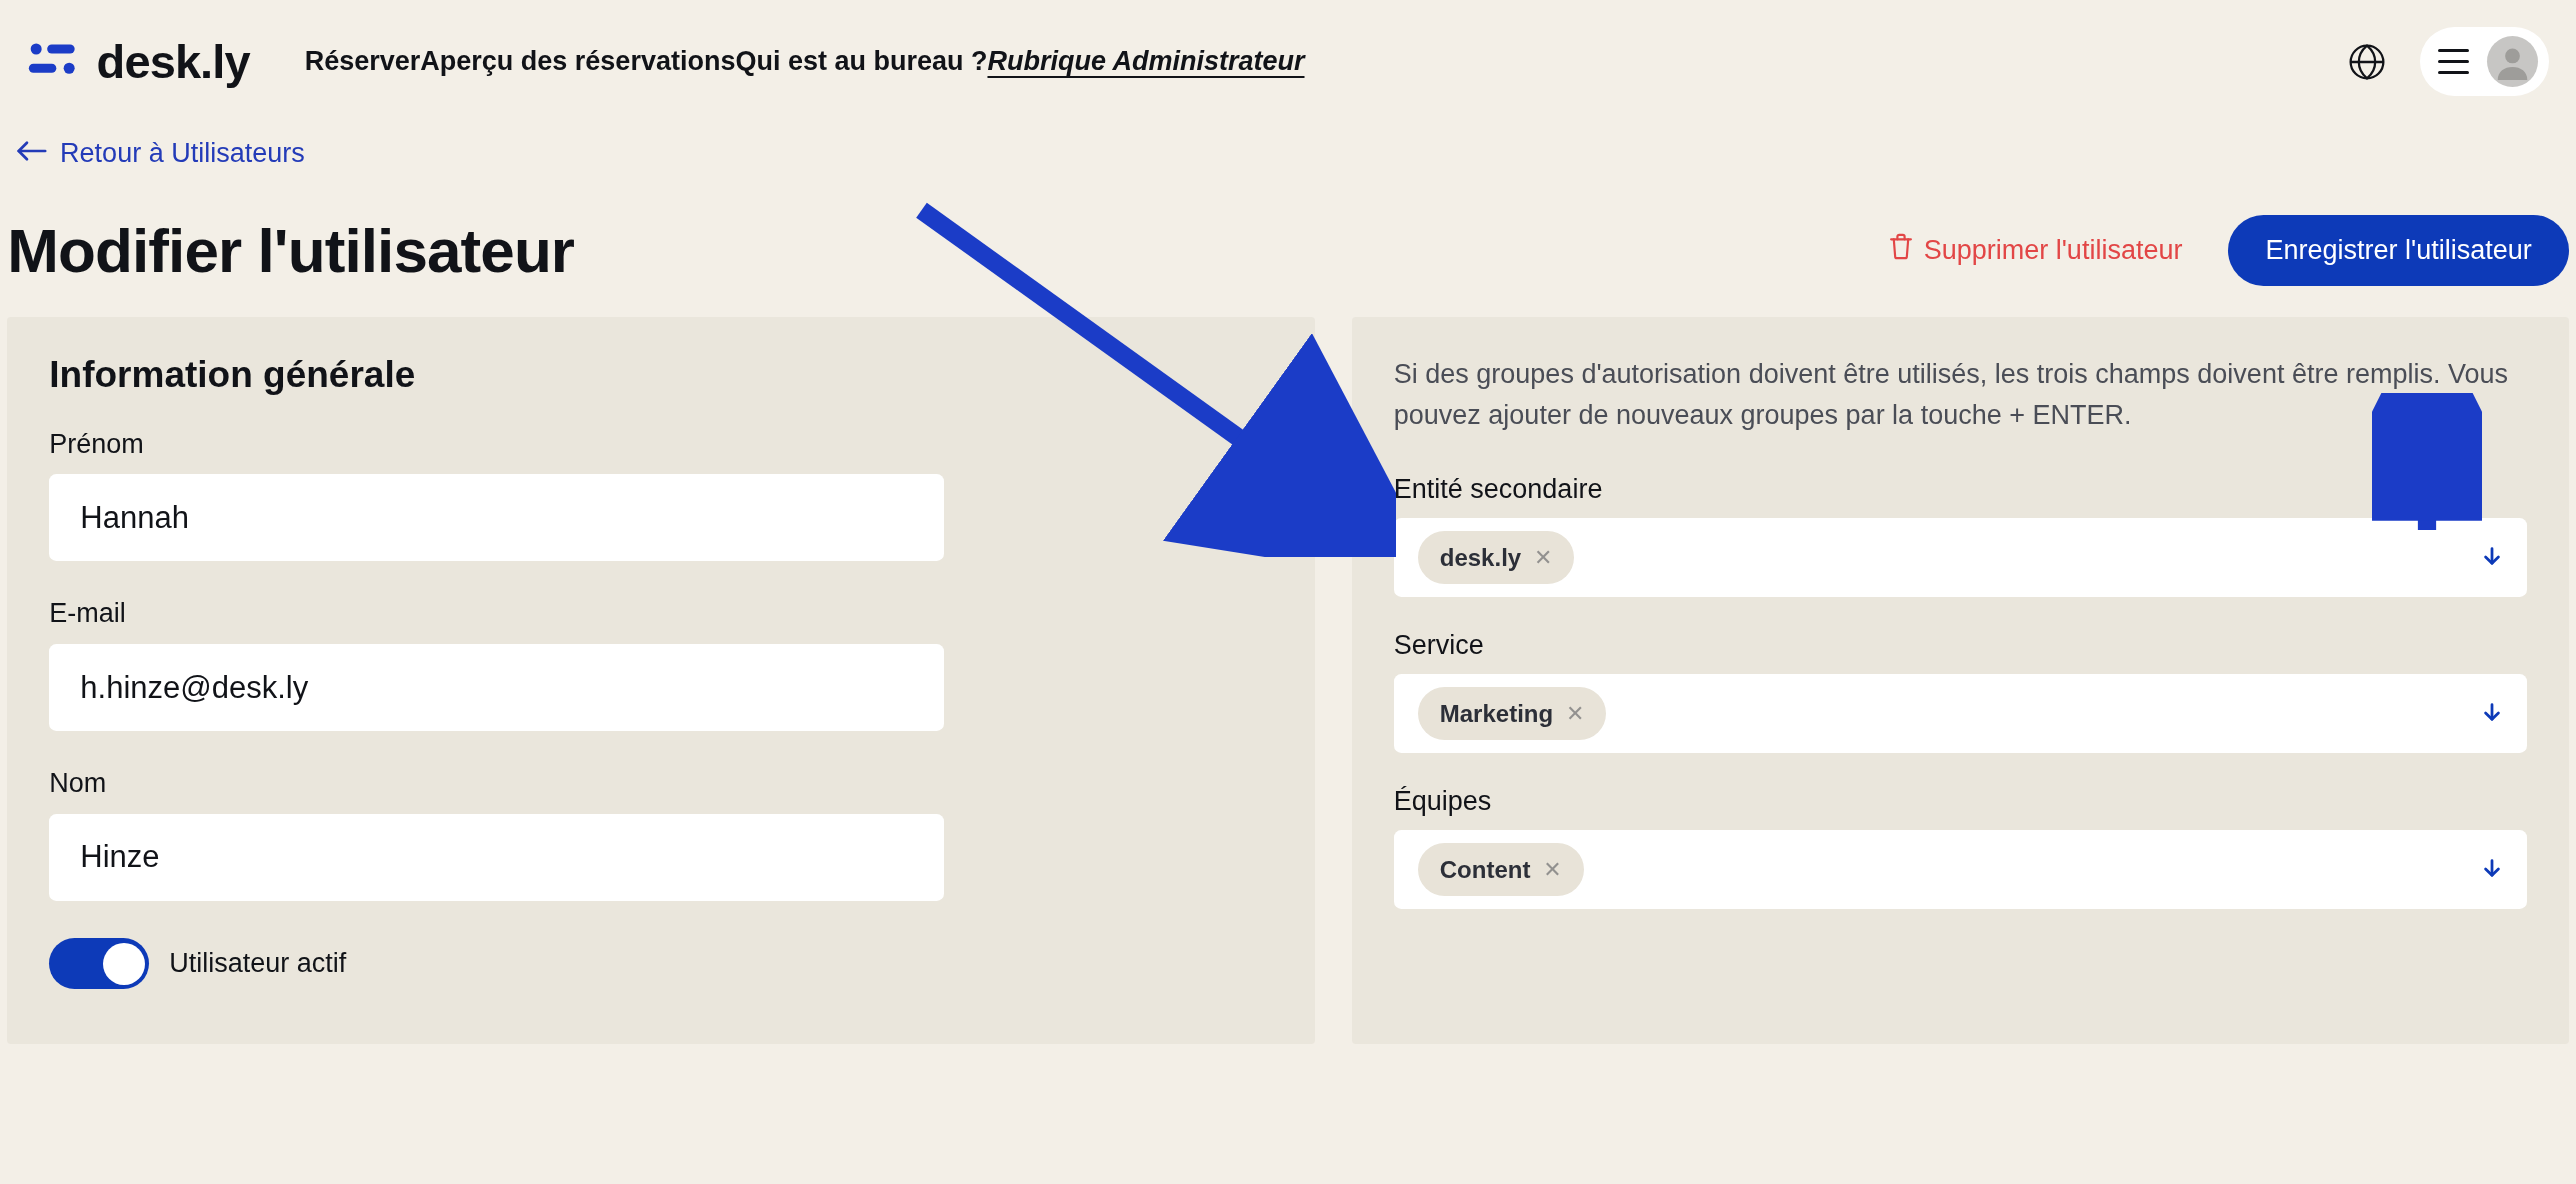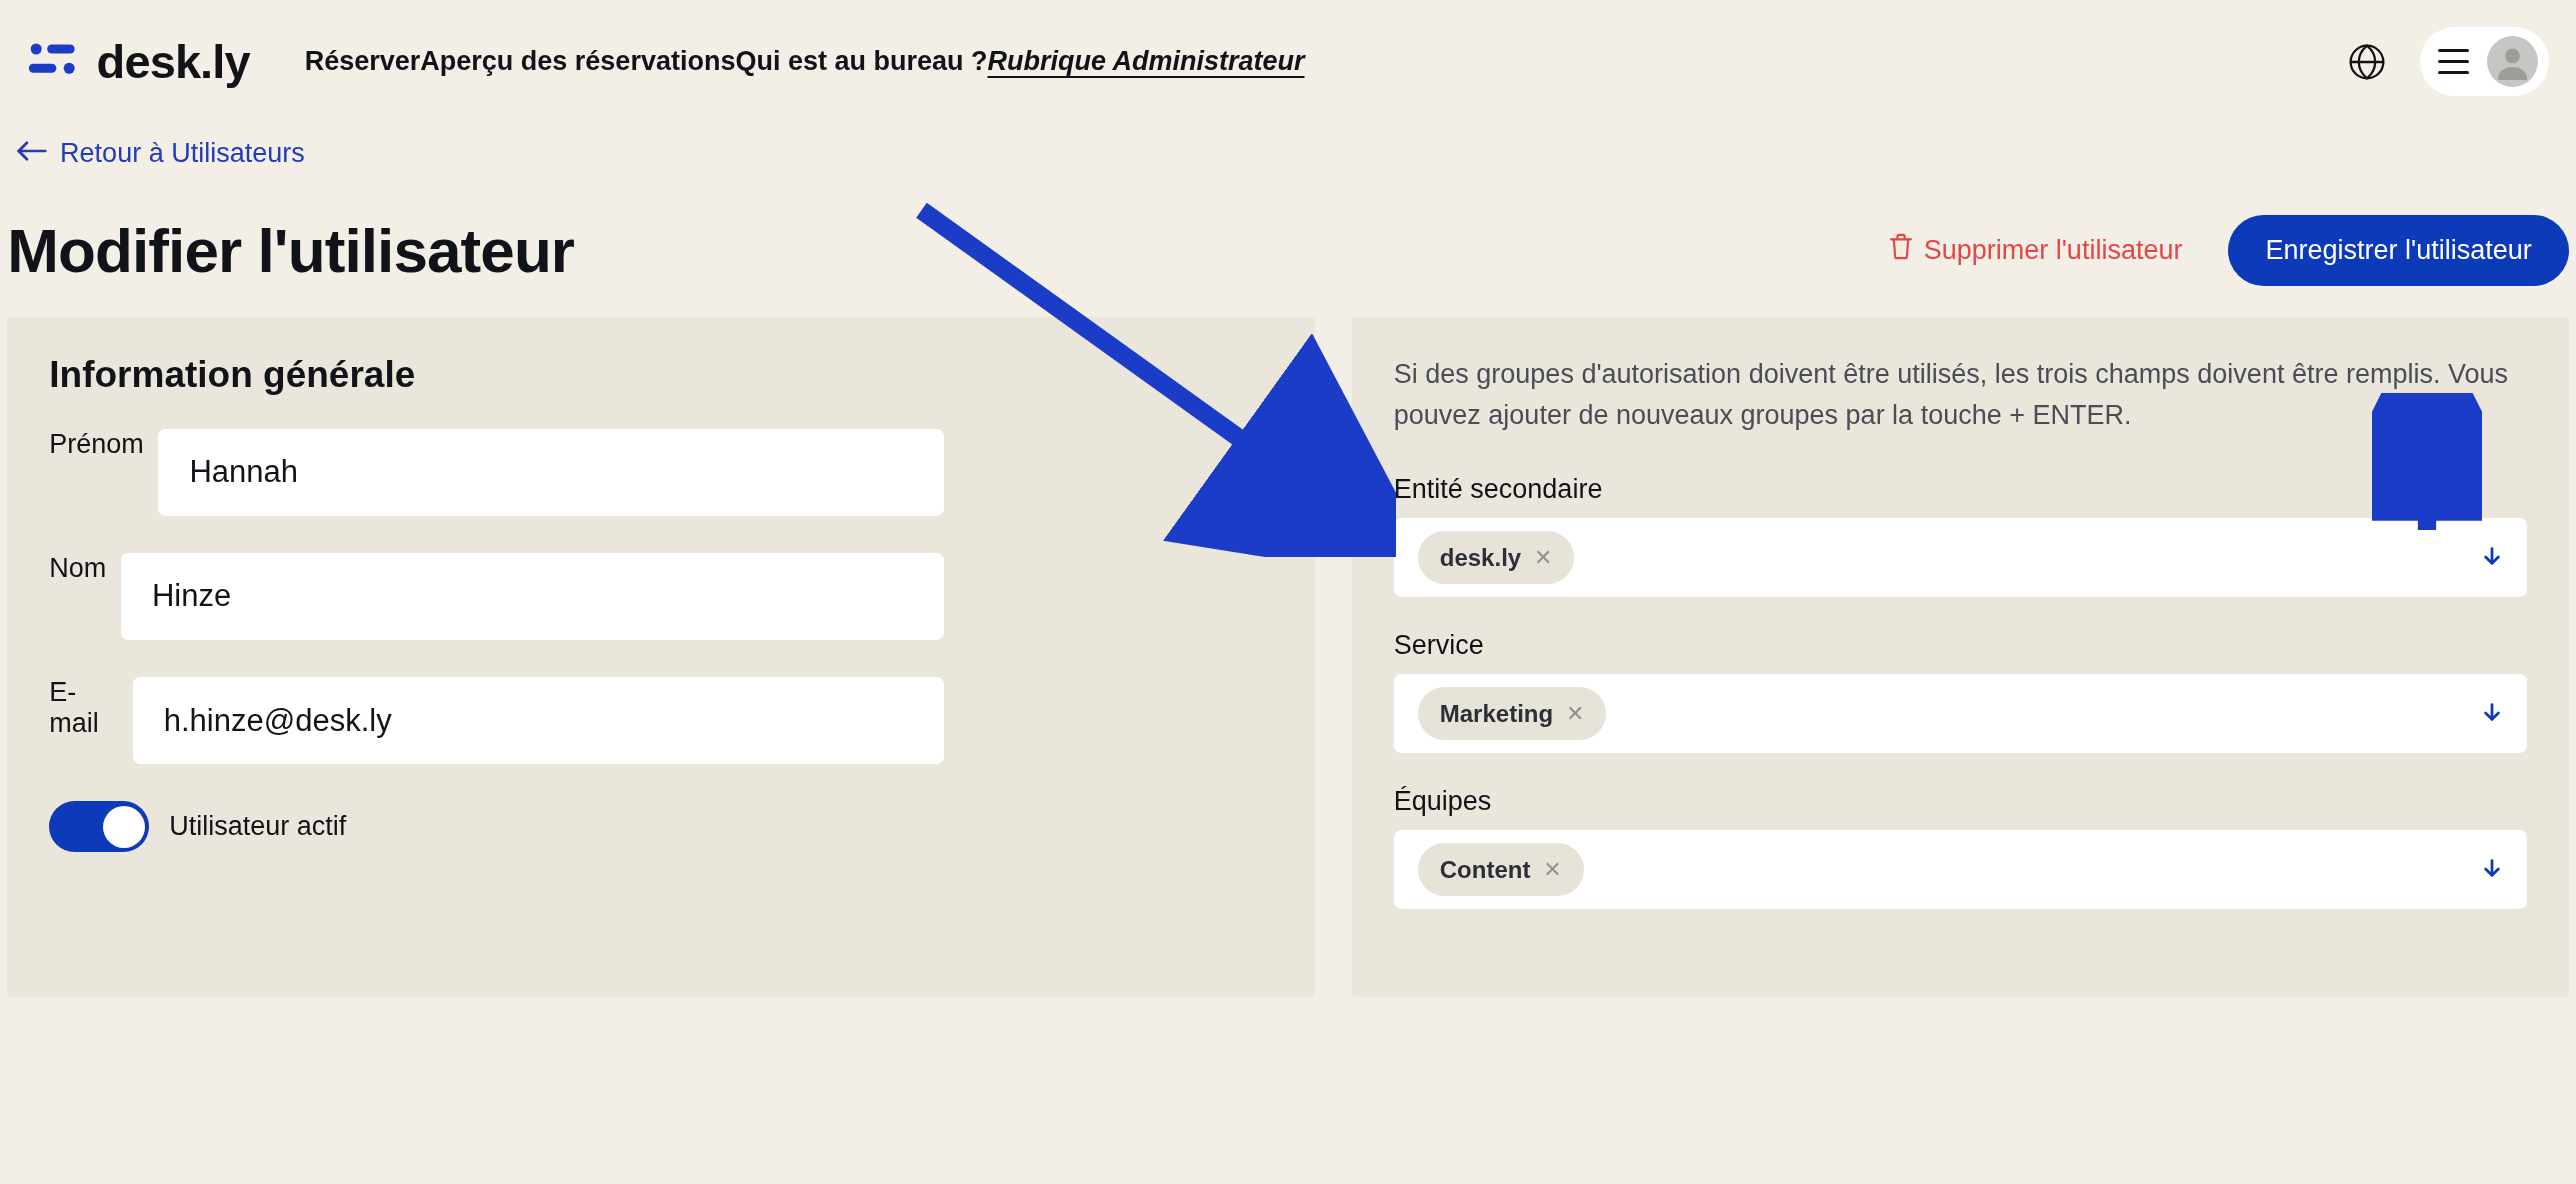--- a/index.html
+++ b/index.html
@@ -145,21 +145,21 @@
     font-weight:700;
     margin-bottom:33px;
   }
   .panel-desc{
     font-size:27px;
     color:var(--muted);
     line-height:1.55;
     margin-bottom:37px;
   }
 
-  .field{display:flex;flex-direction:row;gap:14.6px;margin-bottom:37px;max-width:895px;}
+  .field{display:flex;flex-direction:column;gap:14.6px;margin-bottom:37px;max-width:895px;}
   .field-label{font-size:27px;color:var(--ink);}
   .text-input{
     background:var(--white);
     border:none;
     border-radius:7.3px;
     padding:25.6px 31px;
     font-size:31px;
     color:var(--ink);
     width:100%;
   }
@@ -279,27 +279,27 @@
 
   <div class="panel panel-left">
     <div class="panel-title">Information générale</div>
 
     <div class="field">
       <span class="field-label">Prénom</span>
       <input class="text-input" type="text" value="Hannah" style="">
     </div>
 
     <div class="field">
+      <span class="field-label">E-mail</span>
+      <input class="text-input" type="text" value="h.hinze@desk.ly" style="">
+    </div>
+
+    <div class="field">
       <span class="field-label">Nom</span>
       <input class="text-input" type="text" value="Hinze" style="">
-    </div>
-
-    <div class="field">
-      <span class="field-label">E-mail</span>
-      <input class="text-input" type="text" value="h.hinze@desk.ly" style="">
     </div>
 
     <div class="toggle-row">
       <div class="toggle">
           <div class="knob"></div>
         </div>
       <span class="toggle-label">Utilisateur actif</span>
     </div>
   </div>
 

